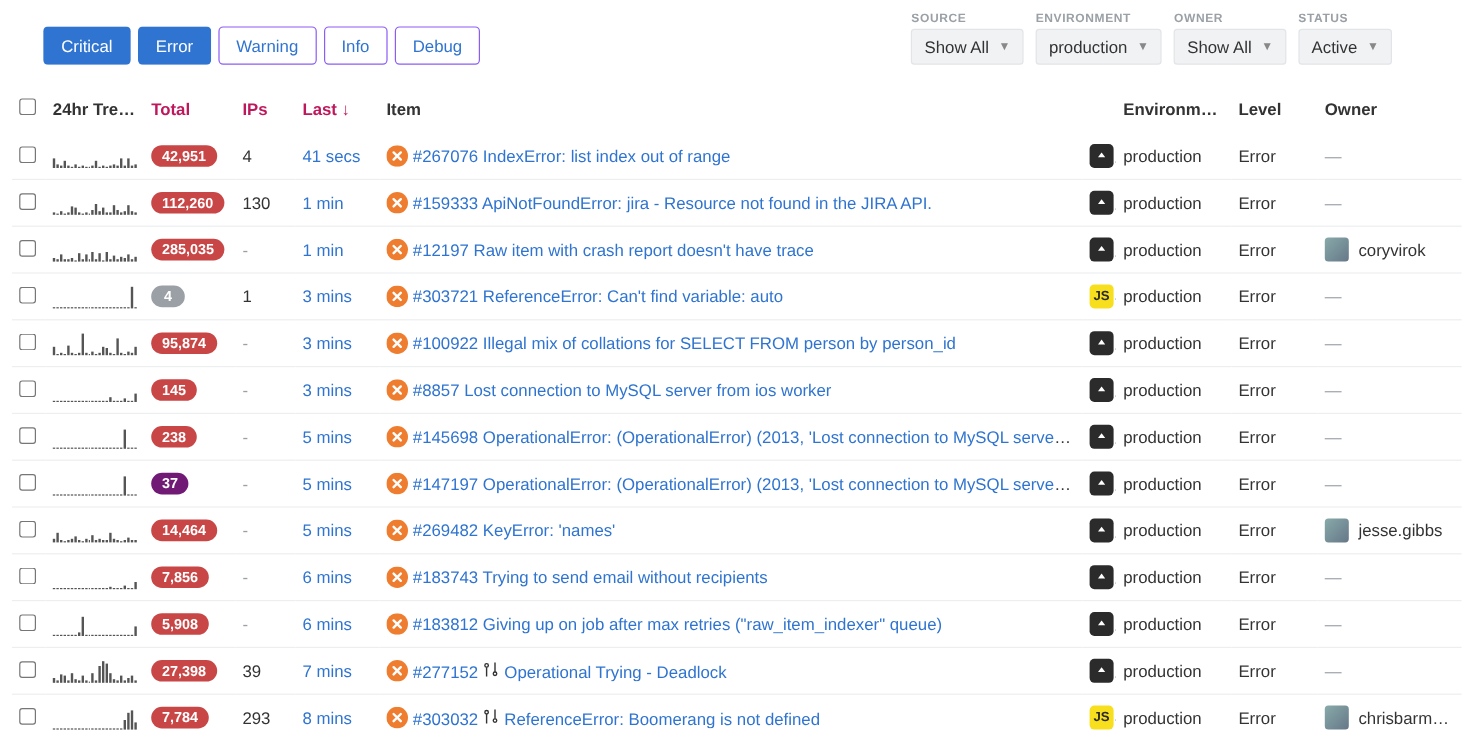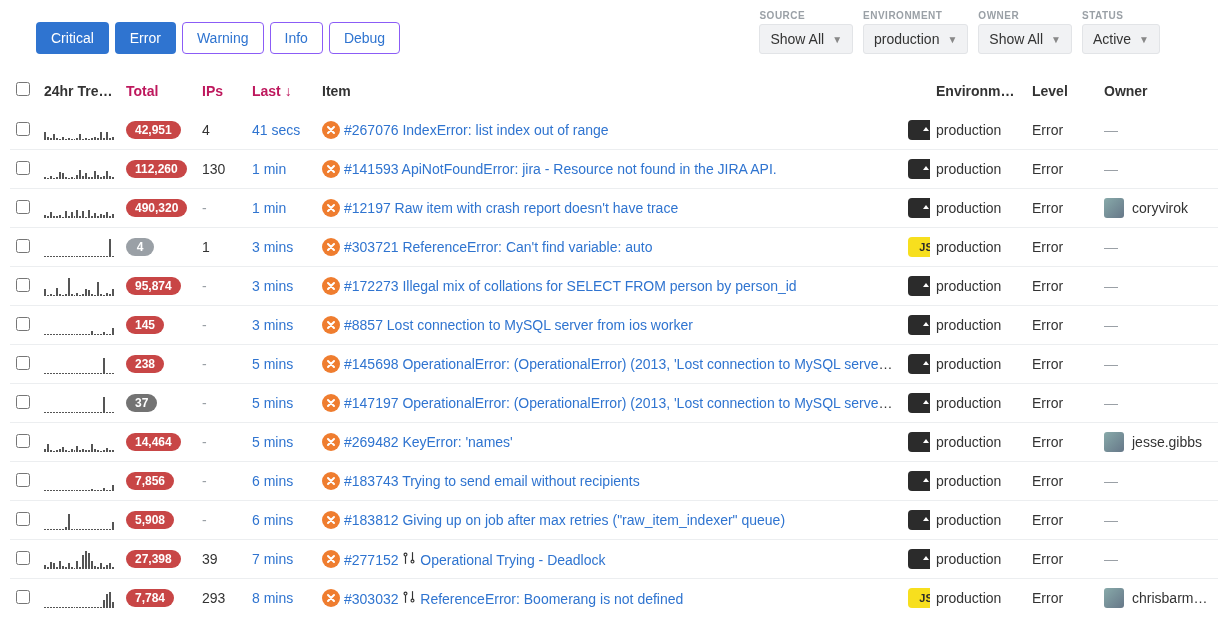--- a/index.html
+++ b/index.html
@@ -68,33 +68,33 @@
 .col-envico { width: 28px; }
 .col-env { width: 96px; }
 .col-level { width: 72px; }
 .col-owner { width: 120px; }
 .chk { width: 14px; height: 14px; cursor: pointer; }
 .pill {
   display: inline-block; min-width: 28px; padding: 2px 9px; border-radius: 10px;
   color: #fff; font-size: 12px; font-weight: 700; text-align: center;
 }
 .pill.red { background: #c84646; }
-.pill.orange { background: #737373; }
+.pill.orange { background: #701a75; }
 .pill.grey { background: #9aa0a6; }
 .lastlink, .itemlink { color: #2f74d0; cursor: pointer; }
 .itemcell { display: flex; align-items: center; gap: 4px; overflow: hidden; }
 .erricon {
   width: 18px; height: 18px; border-radius: 50%; background: #ef7d2f;
   display: inline-flex; align-items: center; justify-content: center; flex: 0 0 18px;
 }
 .erricon svg { width: 10px; height: 10px; }
 .itemtext { overflow: hidden; text-overflow: ellipsis; white-space: nowrap; }
 .wrench { color: #555; display: inline-flex; align-items: center; }
 .envicon {
-  width: 36px; height: 20px; border-radius: 4px; display: inline-flex;
+  width: 20px; height: 20px; border-radius: 4px; display: inline-flex;
   align-items: center; justify-content: center; font-size: 10px; font-weight: 700;
 }
 .envicon.dark { background: #2b2b2b; color: #fff; }
 .envicon.js { background: #f7df1e; color: #2b2b2b; font-size: 11px; }
 .ownercell { display: flex; align-items: center; gap: 8px; }
 .avatar { width: 20px; height: 20px; border-radius: 3px; background: linear-gradient(135deg,#8aa,#678); flex: 0 0 20px; }
 .dash { color: #9aa0a6; }
 .spark { display: flex; align-items: flex-end; gap: 1px; height: 20px; }
 .spark i { width: 2px; background: #555; display: block; }
 </style>
@@ -257,21 +257,21 @@
         <td><span class="pill red">112,260</span></td>
         <td>130</td>
         <td><span class="lastlink">1 min</span></td>
         <td>
           <div class="itemcell">
             <span class="erricon">
               <svg viewBox="0 0 10 10">
                 <path d="M2 2 L8 8 M8 2 L2 8" stroke="#fff" stroke-width="2" stroke-linecap="round"></path>
               </svg>
             </span>
-            <span class="itemtext"><span class="itemlink">#141593 ApiNotFoundError: jira - Resource not found in the JIRA API.</span></span>
+            <span class="itemtext"><span class="itemlink">#159333 ApiNotFoundError: jira - Resource not found in the JIRA API.</span></span>
           </div>
         </td>
         <td><span class="envicon dark">
             <svg width="12" height="12" viewBox="0 0 12 12">
               <path d="M6 3 L9 7 L3 7 Z" fill="#fff"></path>
             </svg>
           </span></td>
         <td>production</td>
         <td>Error</td>
         <td><span class="dash">—</span></td>
@@ -299,21 +299,21 @@
             <i style="height: 2px;"></i>
             <i style="height: 5px;"></i>
             <i style="height: 2px;"></i>
             <i style="height: 4px;"></i>
             <i style="height: 3px;"></i>
             <i style="height: 6px;"></i>
             <i style="height: 2px;"></i>
             <i style="height: 4px;"></i>
           </div>
         </td>
-        <td><span class="pill red">490,320</span></td>
+        <td><span class="pill red">285,035</span></td>
         <td><span class="dash">-</span></td>
         <td><span class="lastlink">1 min</span></td>
         <td>
           <div class="itemcell">
             <span class="erricon">
               <svg viewBox="0 0 10 10">
                 <path d="M2 2 L8 8 M8 2 L2 8" stroke="#fff" stroke-width="2" stroke-linecap="round"></path>
               </svg>
             </span>
             <span class="itemtext"><span class="itemlink">#12197 Raw item with crash report doesn't have trace</span></span>
@@ -414,21 +414,21 @@
         <td><span class="pill red">95,874</span></td>
         <td><span class="dash">-</span></td>
         <td><span class="lastlink">3 mins</span></td>
         <td>
           <div class="itemcell">
             <span class="erricon">
               <svg viewBox="0 0 10 10">
                 <path d="M2 2 L8 8 M8 2 L2 8" stroke="#fff" stroke-width="2" stroke-linecap="round"></path>
               </svg>
             </span>
-            <span class="itemtext"><span class="itemlink">#172273 Illegal mix of collations for SELECT FROM person by person_id</span></span>
+            <span class="itemtext"><span class="itemlink">#100922 Illegal mix of collations for SELECT FROM person by person_id</span></span>
           </div>
         </td>
         <td><span class="envicon dark">
             <svg width="12" height="12" viewBox="0 0 12 12">
               <path d="M6 3 L9 7 L3 7 Z" fill="#fff"></path>
             </svg>
           </span></td>
         <td>production</td>
         <td>Error</td>
         <td><span class="dash">—</span></td>

